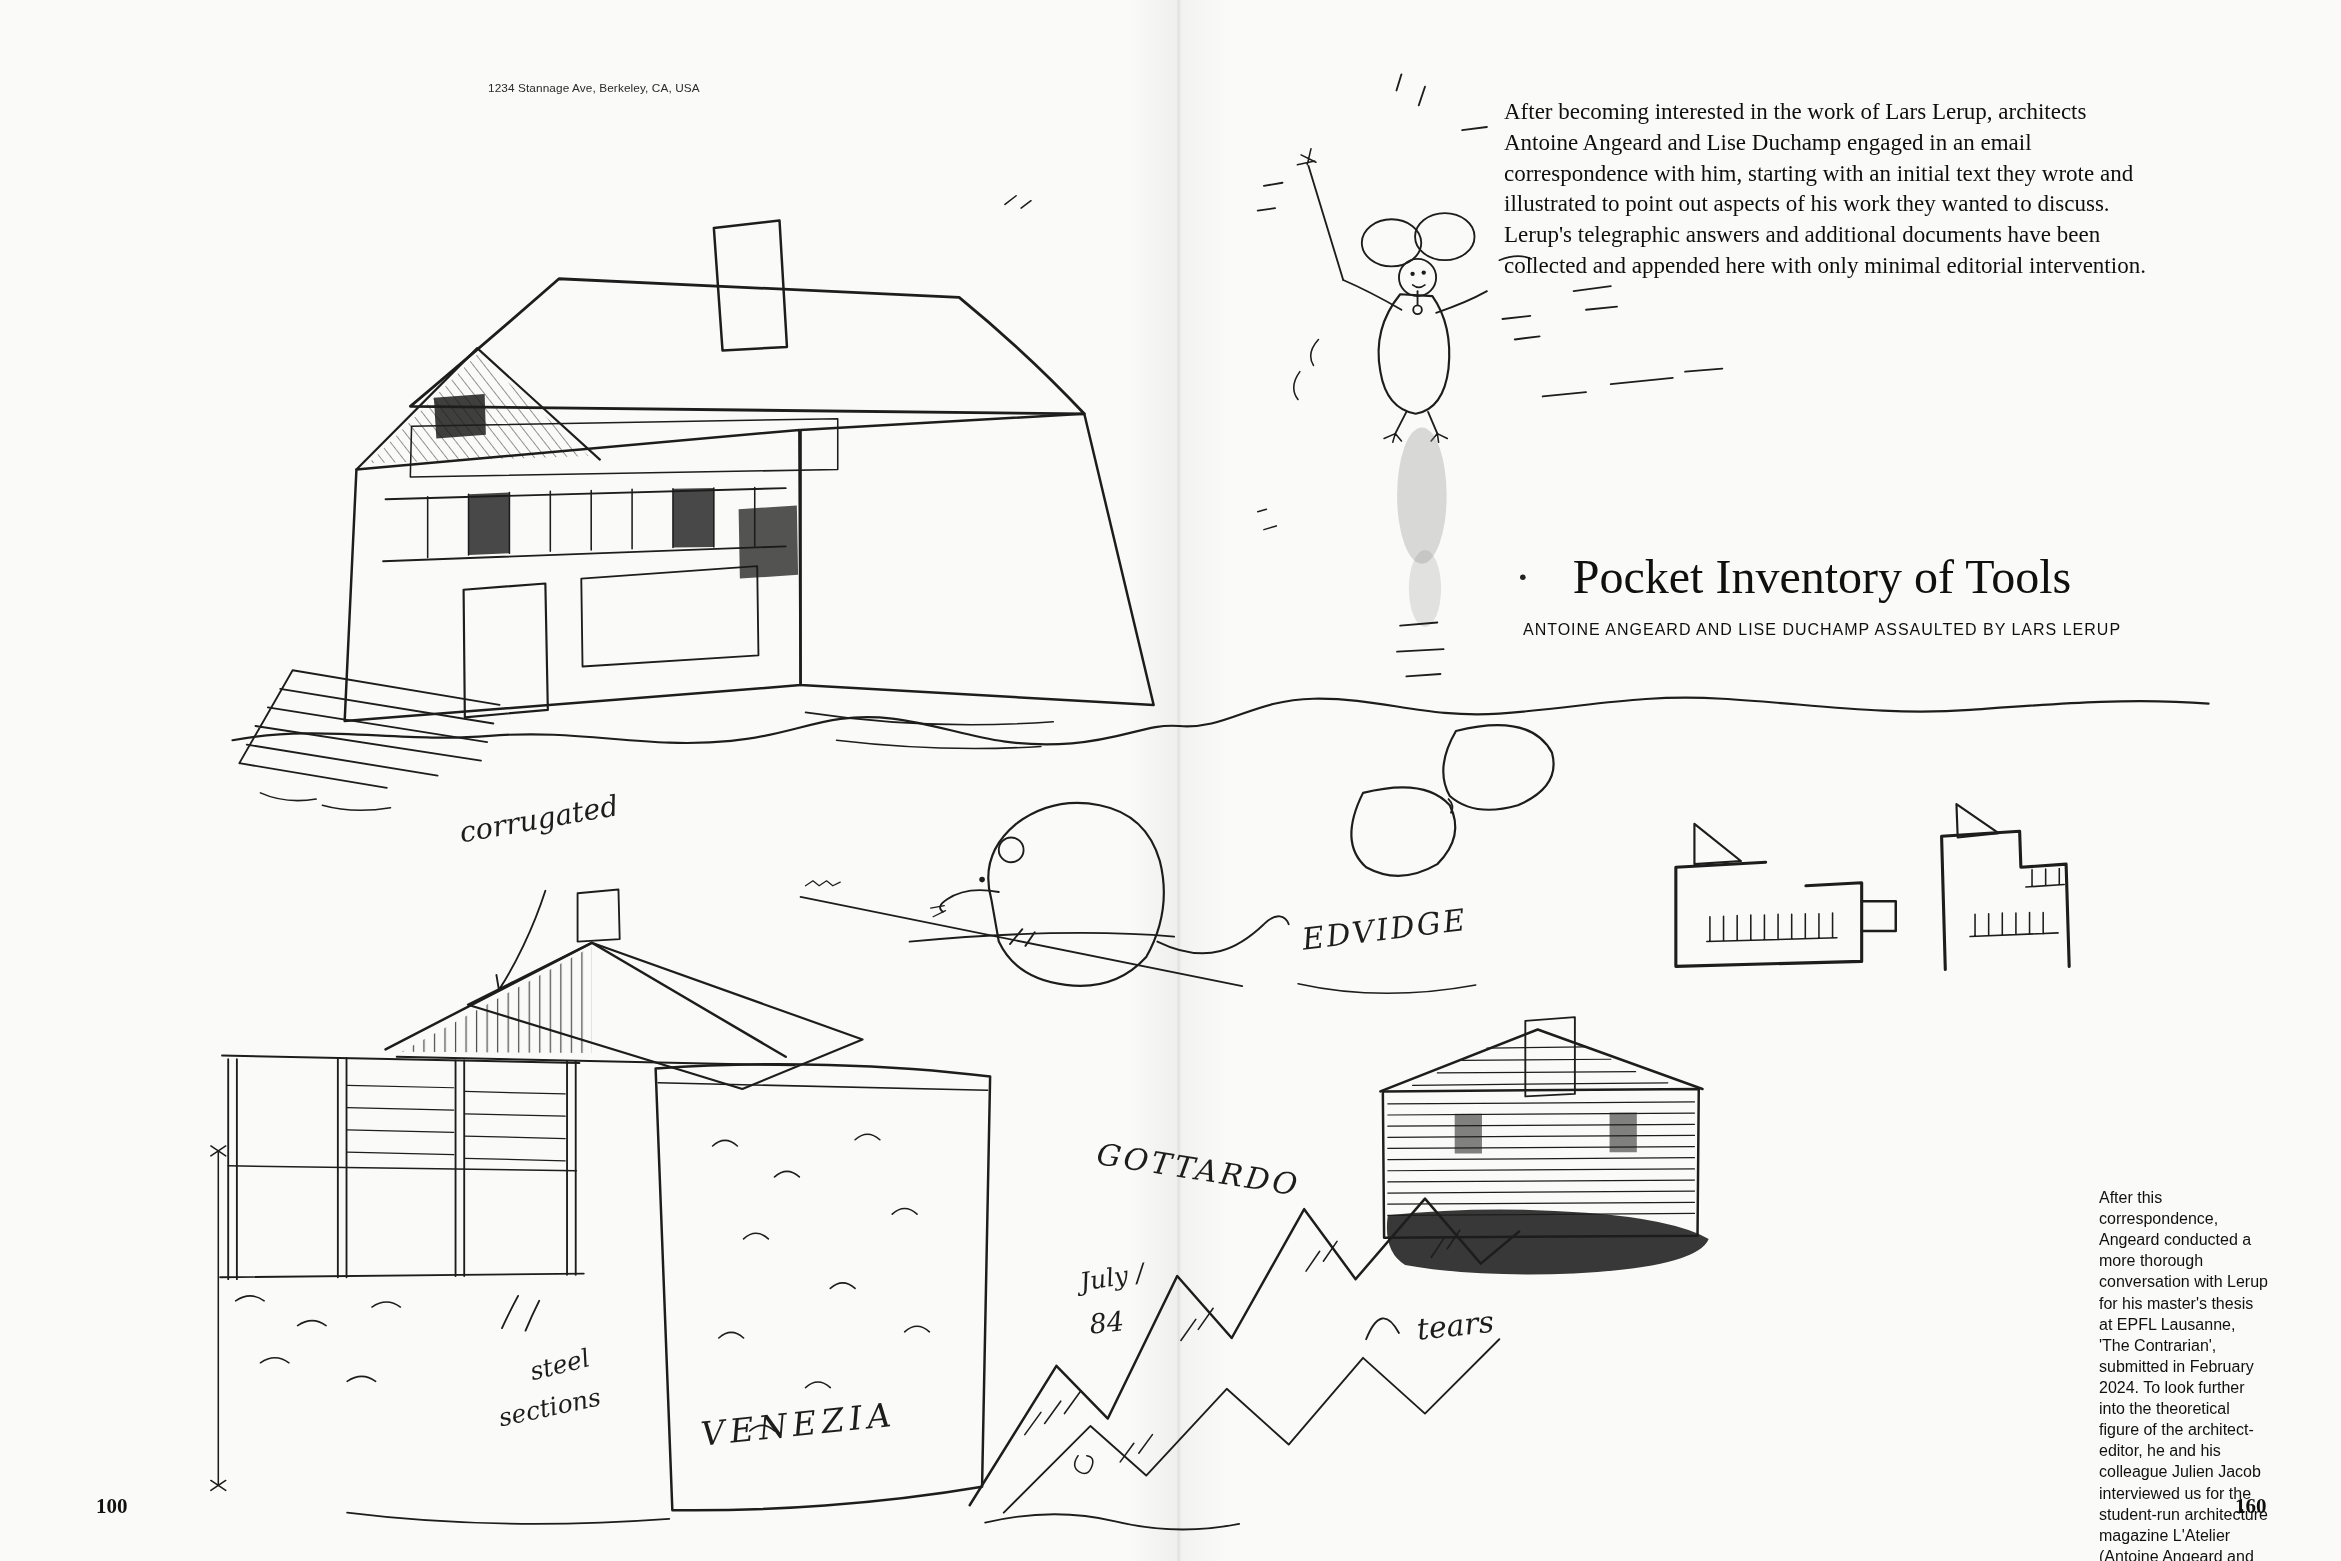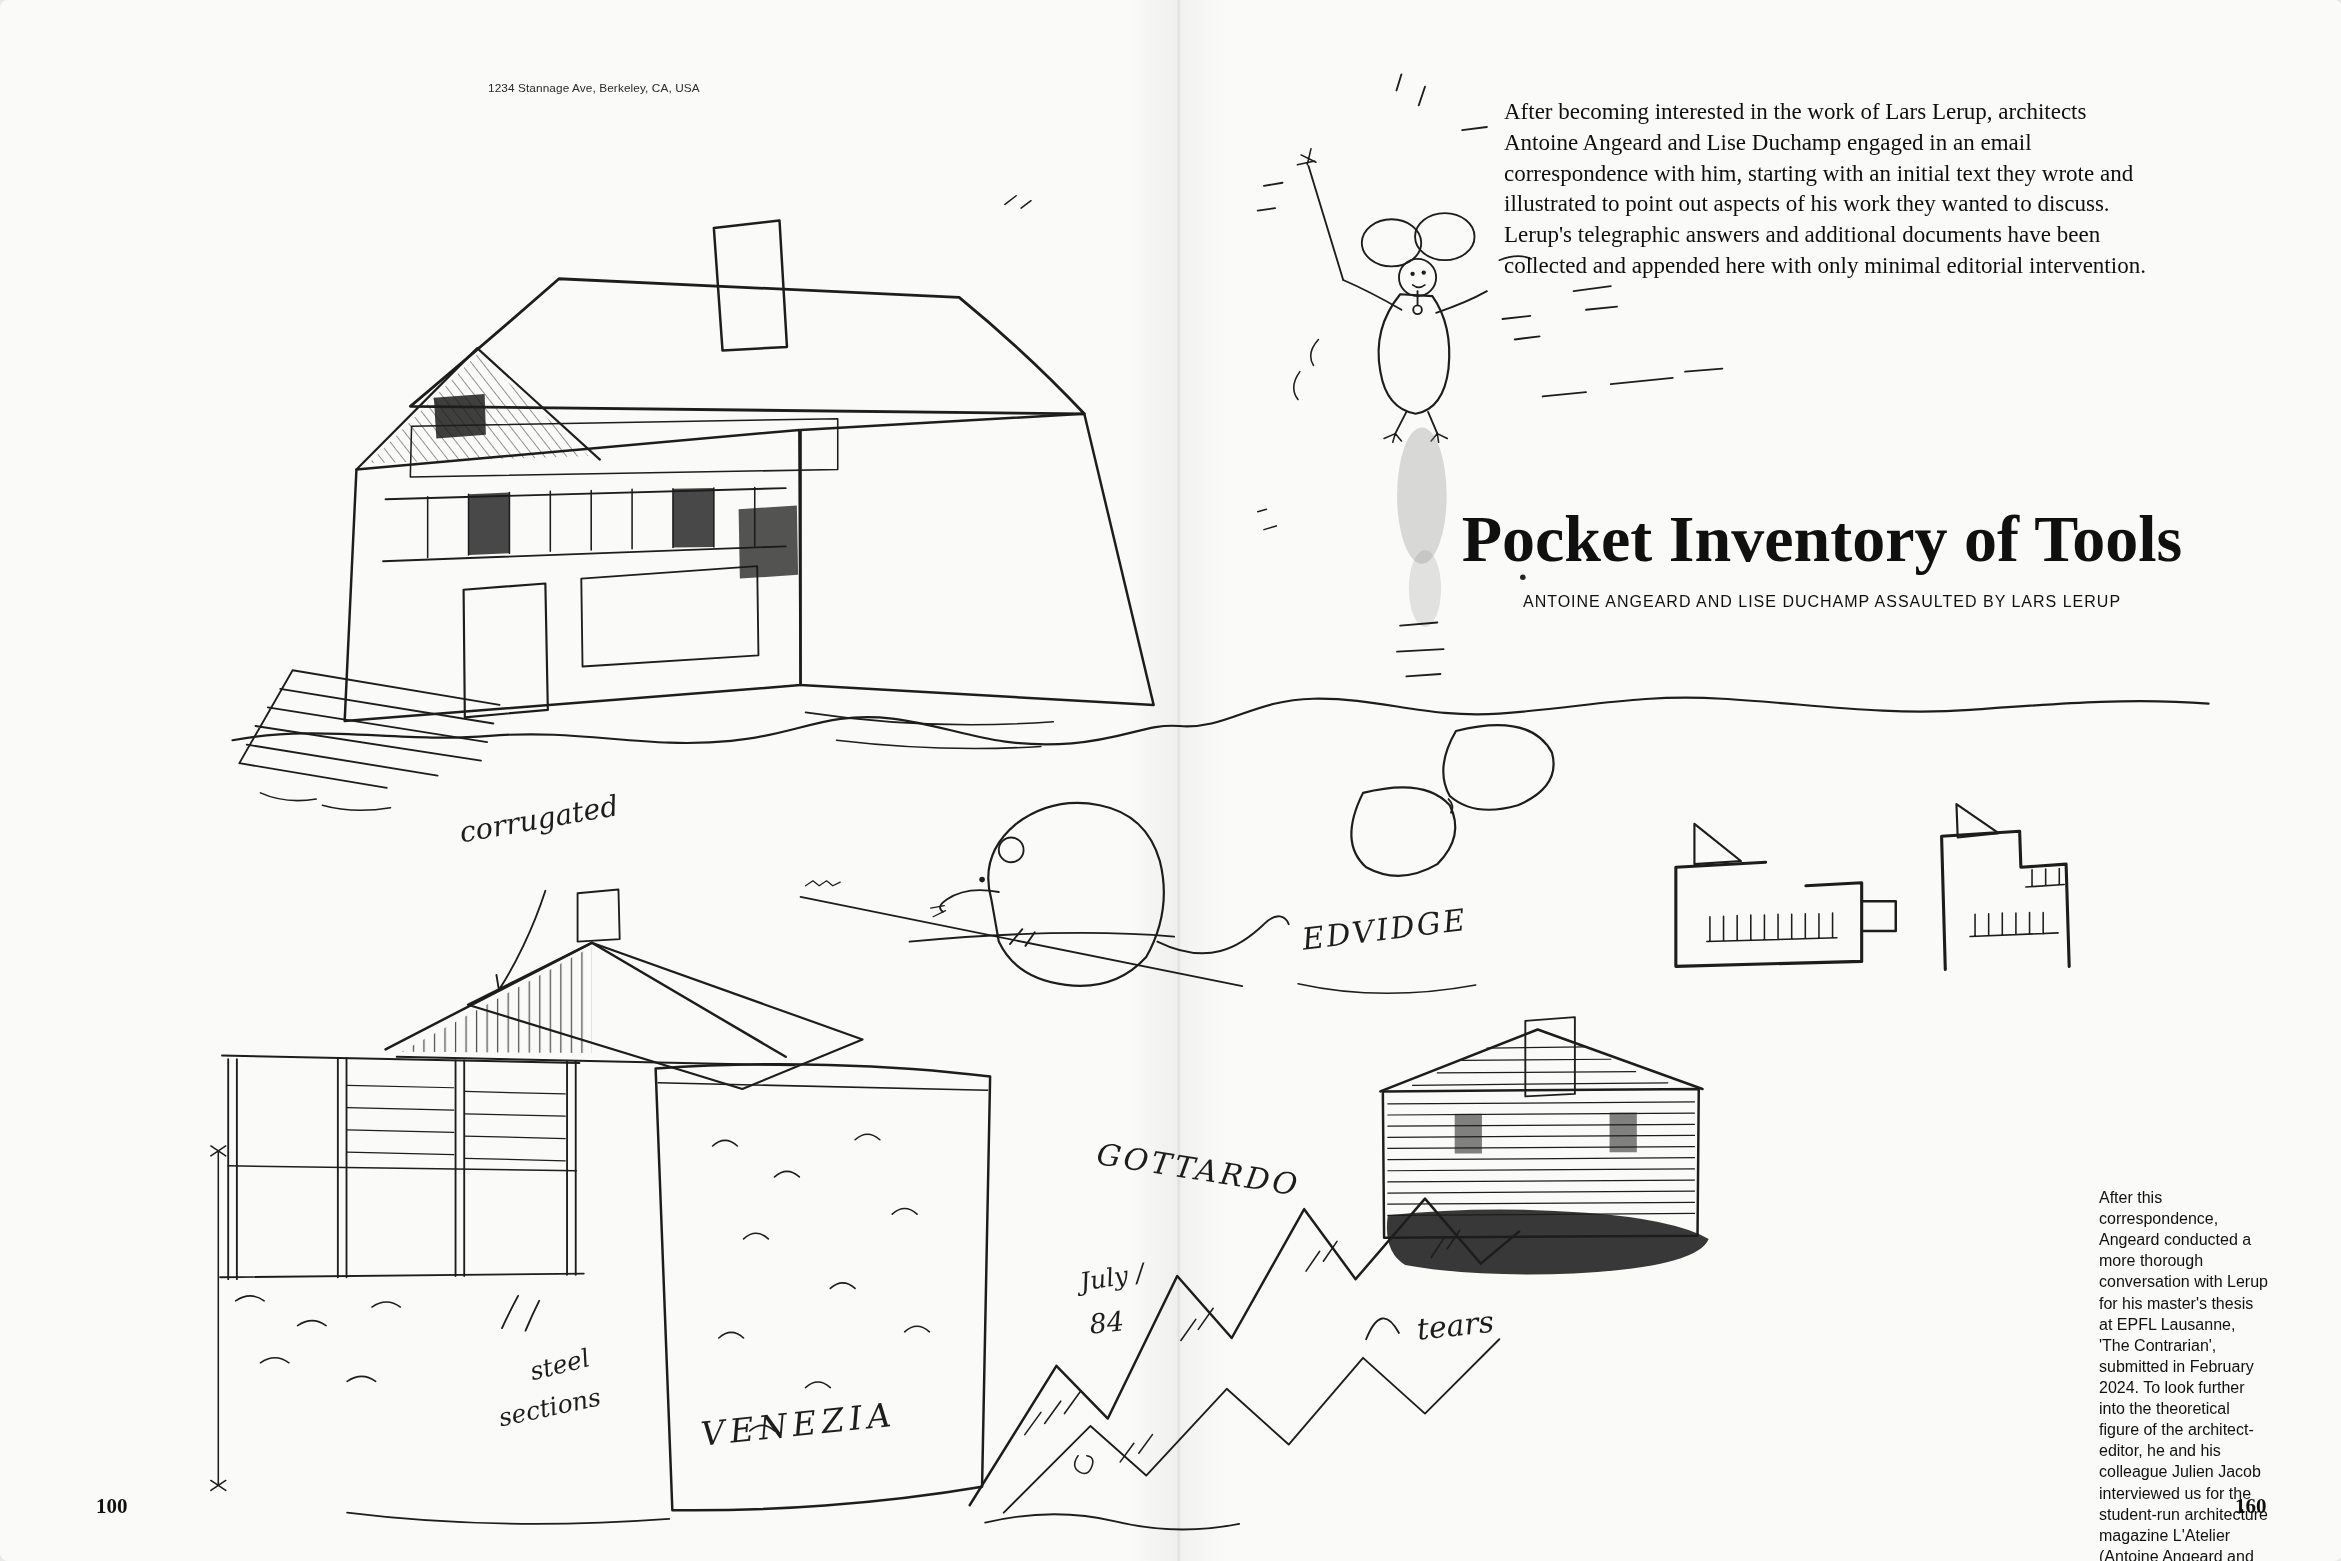--- a/index.html
+++ b/index.html
@@ -3,42 +3,42 @@
 <meta charset="utf-8">
 <style>
   html,body{margin:0;padding:0;background:#e8e8e6;}
   .spread{
     position:relative;
     width:2342px;height:1561px;
     background:#fafaf8;
     overflow:hidden;
     font-family:"Liberation Sans",sans-serif;
     color:#111;
-    border-radius:8px;
   }
   .fold{
     position:absolute;top:0;bottom:0;left:1129px;width:99px;
     background:linear-gradient(90deg,rgba(0,0,0,0) 0%,rgba(0,0,0,0.045) 48%,rgba(0,0,0,0.10) 50%,rgba(0,0,0,0.03) 53%,rgba(0,0,0,0) 100%);
     pointer-events:none;
   }
   .abs{position:absolute;}
   .caption{
     left:488px;top:81px;font-size:11.8px;letter-spacing:0.1px;color:#2a2a2a;
   }
   .intro{
     left:1504px;top:97px;width:642px;
     font-size:23px;line-height:1.34;color:#0f0f0f;font-family:Liberation Serif, serif;
   }
   .title-block{
     left:1444px;top:503px;width:756px;text-align:center;
   }
   .title-line{
     font-family:"Liberation Serif",serif;
-    font-size:66px;line-height:1.10;font-weight:700;color:#101010;
+    font-size:48px;line-height:1.10;font-weight:400;color:#101010;
     white-space:nowrap;
+    margin-top:48px;
   }
   .subtitle{
     margin-top:17.3px;font-size:16px;letter-spacing:1px;color:#101010;
     white-space:nowrap;
   }
   .sidenote{
     left:2099px;top:1187px;width:169px;
     font-size:16px;line-height:1.32;color:#101010;
   }
   .pagenum{

